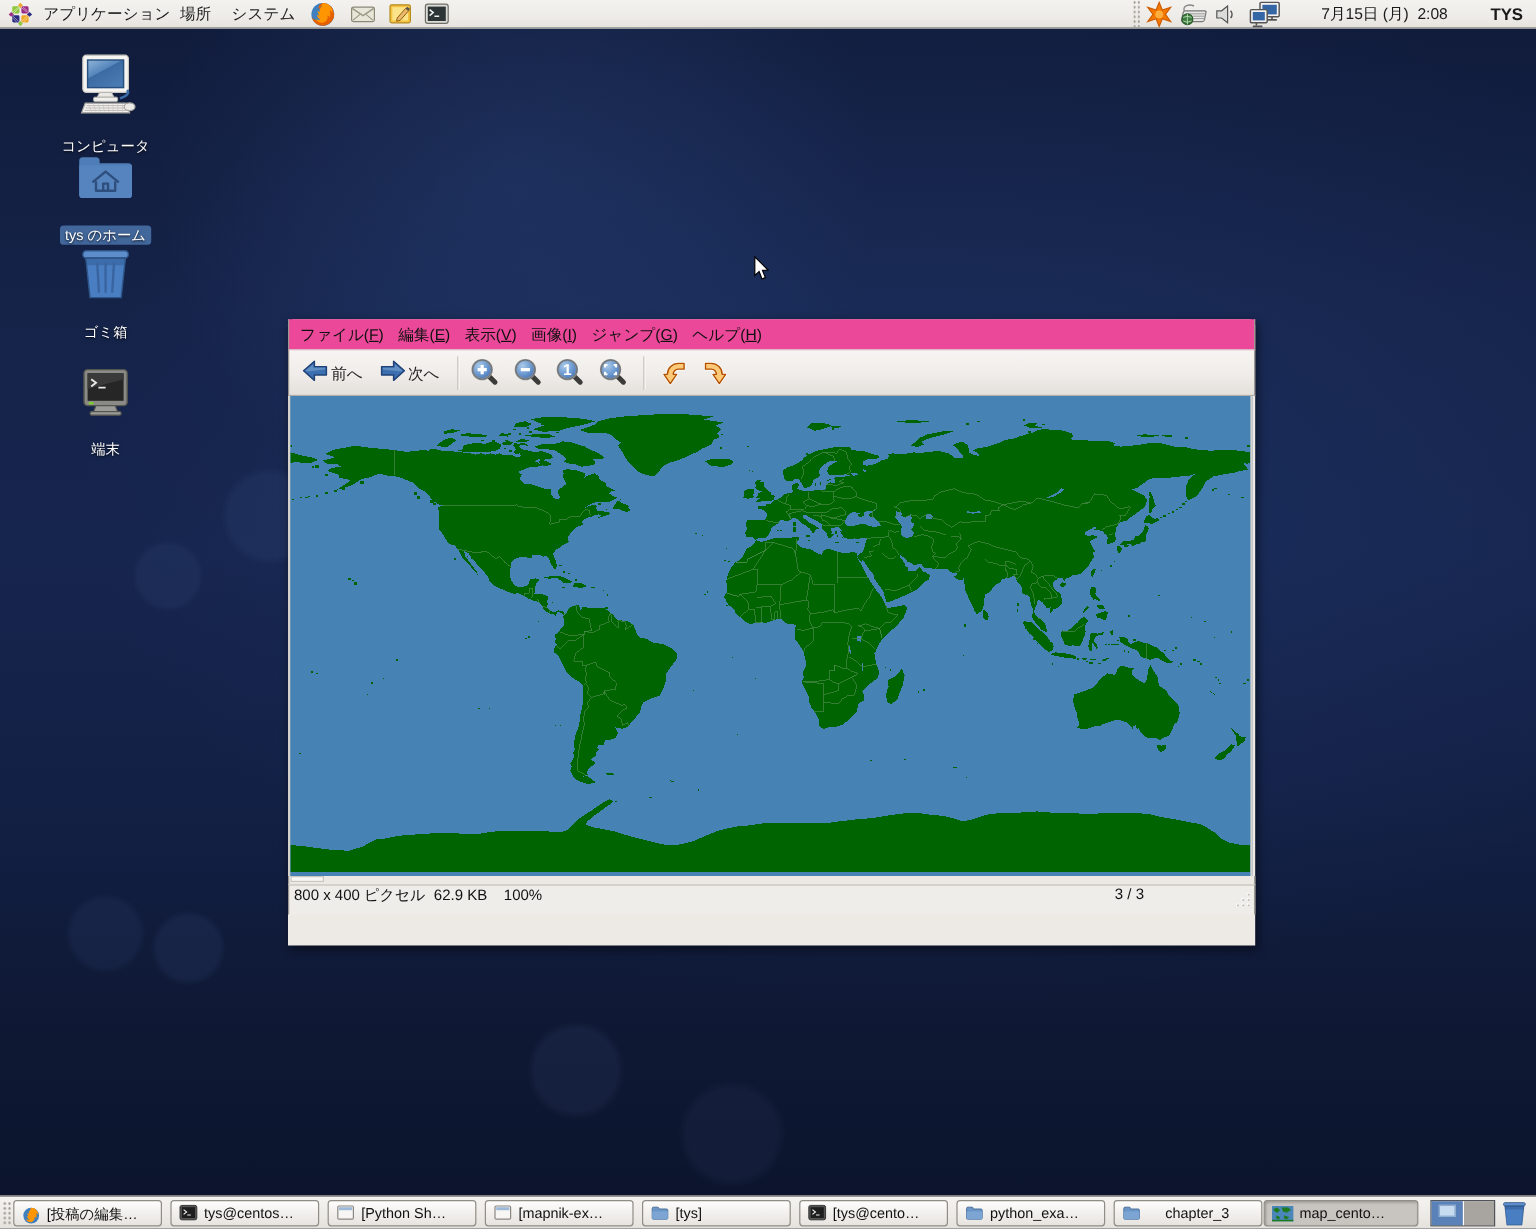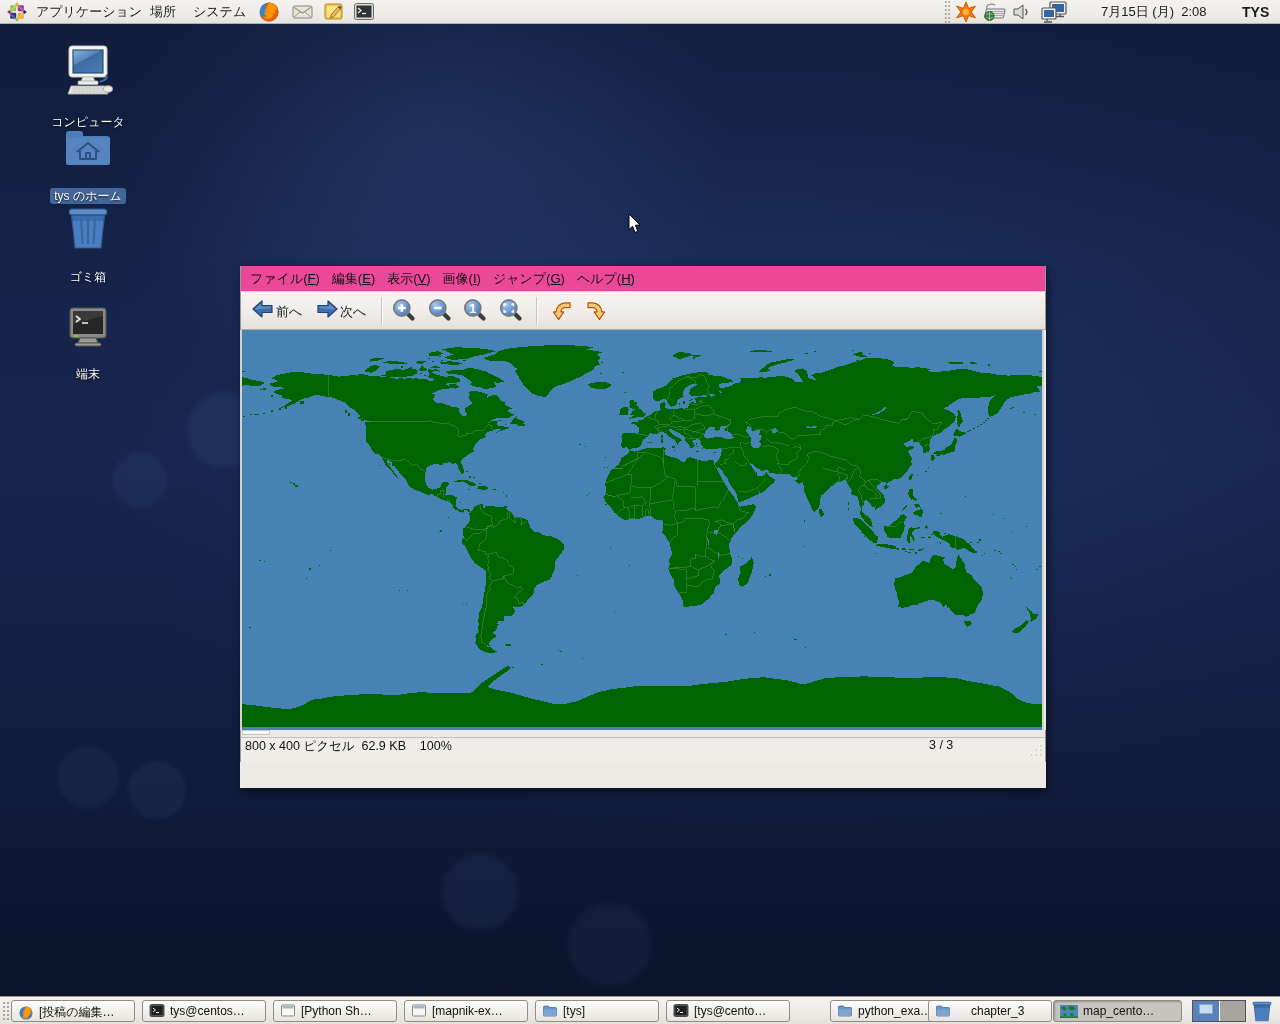--- a/index.html
+++ b/index.html
@@ -554,21 +554,21 @@
     </div>
   <div class="task-btn" style="left:666px; width:124px;">
       <svg width="16" height="16" viewBox="0 0 16 16">
 <rect x="1" y="1.5" width="14" height="12" rx="1.5" fill="#555" stroke="#333" stroke-width="0.8"></rect>
 <rect x="2.5" y="3" width="11" height="9" fill="#1e1e1e"></rect>
 <path d="M4,5 L6.5,7 L4,9" stroke="#eee" stroke-width="1" fill="none"></path>
 <path d="M7,9.5 L10,9.5" stroke="#eee" stroke-width="1"></path>
 </svg>
       <span>[tys@cento…</span>
     </div>
-  <div class="task-btn" style="left:830px; width:124px;">
+  <div class="task-btn" style="left:797px; width:124px;">
       <svg width="16" height="16" viewBox="0 0 16 16">
 <path d="M1.5,4 a1,1 0 0 1 1,-1 L6,3 a1,1 0 0 1 1,1 l0,0.5 L13.5,4.5 a1,1 0 0 1 1,1 L14.5,12 a1,1 0 0 1 -1,1 L2.5,13 a1,1 0 0 1 -1,-1 Z" fill="#6b96c8" stroke="#4a6f9b" stroke-width="0.8"></path>
 <path d="M1.5,6.5 L14.5,6.5 L14.5,12 a1,1 0 0 1 -1,1 L2.5,13 a1,1 0 0 1 -1,-1 Z" fill="#7da5d4"></path>
 </svg>
       <span>python_exa…</span>
     </div>
   <div class="task-btn" style="left:928px; width:124px;gap:20px;">
       <svg width="16" height="16" viewBox="0 0 16 16">
 <path d="M1.5,4 a1,1 0 0 1 1,-1 L6,3 a1,1 0 0 1 1,1 l0,0.5 L13.5,4.5 a1,1 0 0 1 1,1 L14.5,12 a1,1 0 0 1 -1,1 L2.5,13 a1,1 0 0 1 -1,-1 Z" fill="#6b96c8" stroke="#4a6f9b" stroke-width="0.8"></path>
 <path d="M1.5,6.5 L14.5,6.5 L14.5,12 a1,1 0 0 1 -1,1 L2.5,13 a1,1 0 0 1 -1,-1 Z" fill="#7da5d4"></path>

